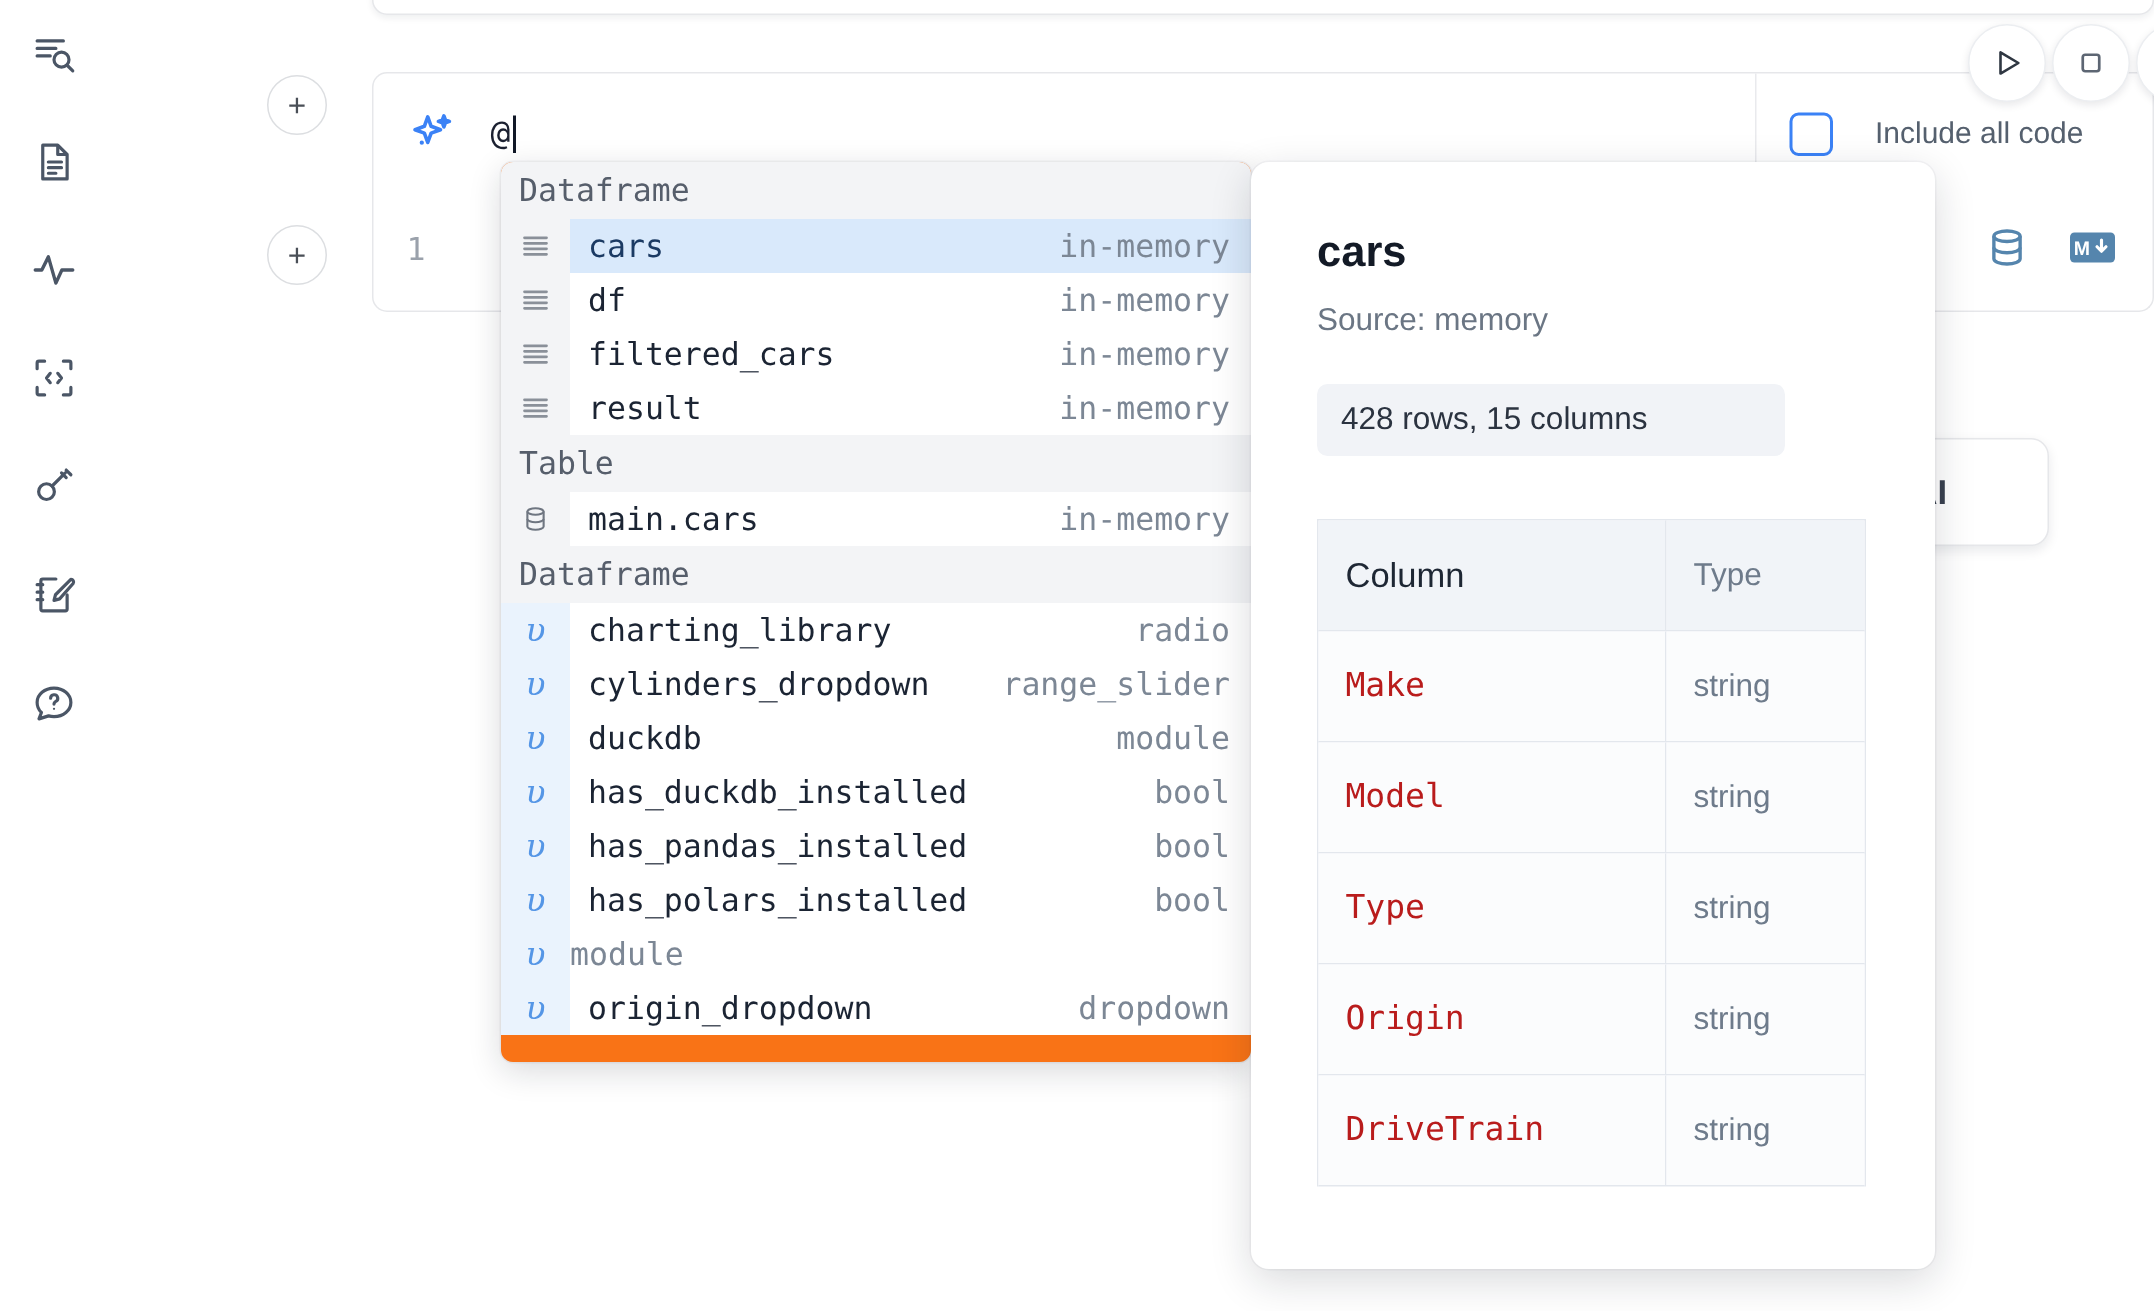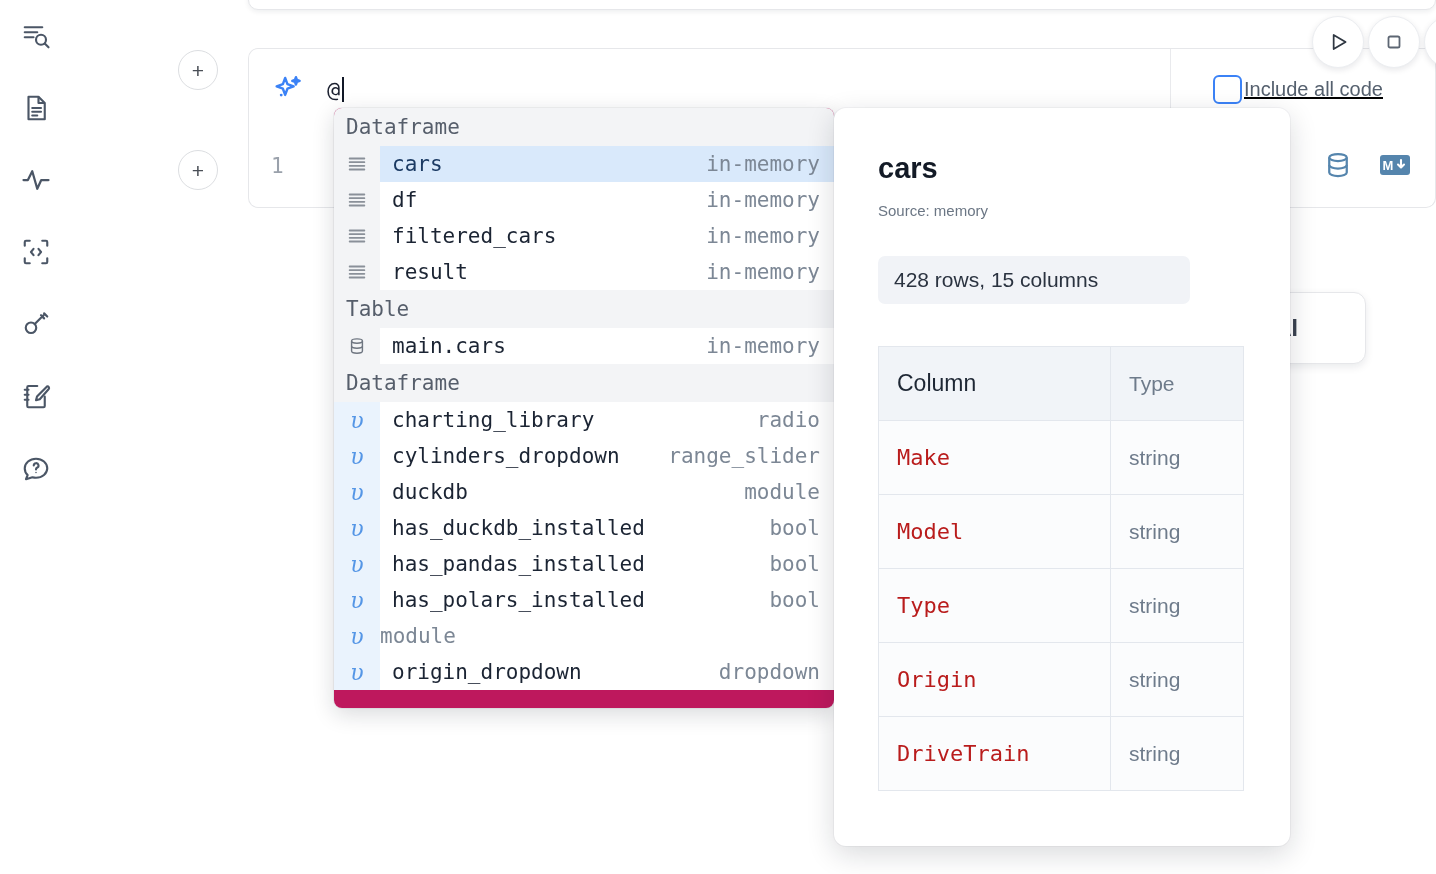--- a/index.html
+++ b/index.html
@@ -52,22 +52,22 @@
   .ai-text {
     margin-left: 22px; font-family: "DejaVu Sans Mono", monospace;
     font-size: 22px; color: #1b2030; letter-spacing: .5px;
     display: flex; align-items: center;
   }
   .caret {
     display: inline-block; width: 2px; height: 25px; background: #111827;
     margin-left: 1px;
   }
   .include-wrap {
-    position: absolute; left: 964px; top: 0; height: 81px;
-    display: flex; align-items: center; gap: 2px; text-decoration: underline;
+    position: absolute; left: 944px; top: 0; height: 81px;
+    display: flex; align-items: center; gap: 28px;
   }
   .chk {
     width: 29px; height: 29px; border: 2.4px solid #3b82f6; border-radius: 6px;
     background: #fff; cursor: pointer;
   }
   .include-label { font-size: 20px; color: #55606e; }
 
   
   .rbtn {
     position: absolute; width: 52px; height: 52px; border-radius: 50%;
@@ -98,21 +98,21 @@
     background: #fff; border: 1px solid #e6e7ea; border-radius: 12px;
     box-shadow: 0 3px 8px rgba(16,24,40,.09);
     display: flex; align-items: center; justify-content: flex-start;
     padding-left: 6px;
     font-size: 23px; font-weight: 600; color: #39414f;
   }
 
   
   .dropdown {
     position: absolute; left: 334px; top: 108px; width: 500px; height: 600px;
-    background: #be185d; border-radius: 8px;
+    background: #f97316; border-radius: 8px;
     box-shadow: 0 6px 22px rgba(16,24,40,.16), 0 0 0 1px rgba(16,24,40,.05);
     overflow: hidden; z-index: 20;
   }
   .dd-scroll { width: 100%; height: 100%; overflow: hidden; }
   .dd-group {
     background: #f3f4f6; color: #565e6b;
     font-family: "DejaVu Sans Mono", monospace; font-size: 21px;
     padding: 6px 0 6px 12px; height: 38px; line-height: 26px;
   }
   .dd-item {
@@ -140,21 +140,21 @@
     background: #fff; border-radius: 12px;
     box-shadow: 0 8px 28px rgba(16,24,40,.16), 0 0 0 1px rgba(16,24,40,.04);
     z-index: 30; overflow: hidden;
   }
   .d-title {
     position: absolute; left: 44px; top: 44px;
     font-size: 29px; font-weight: 700; color: #131a26;
   }
   .d-source {
     position: absolute; left: 44px; top: 94px;
-    font-size: 15px; color: #6b7684;
+    font-size: 21px; color: #6b7684;
   }
   .d-badge {
     position: absolute; left: 44px; top: 148px; width: 312px; height: 48px;
     background: #f1f3f7; border-radius: 7px;
     display: flex; align-items: center; padding-left: 16px;
     font-size: 21px; color: #2b3340;
   }
   .d-table {
     position: absolute; left: 44px; top: 238px; width: 366px;
     border: 1px solid #e3e7ed; border-bottom: none;

